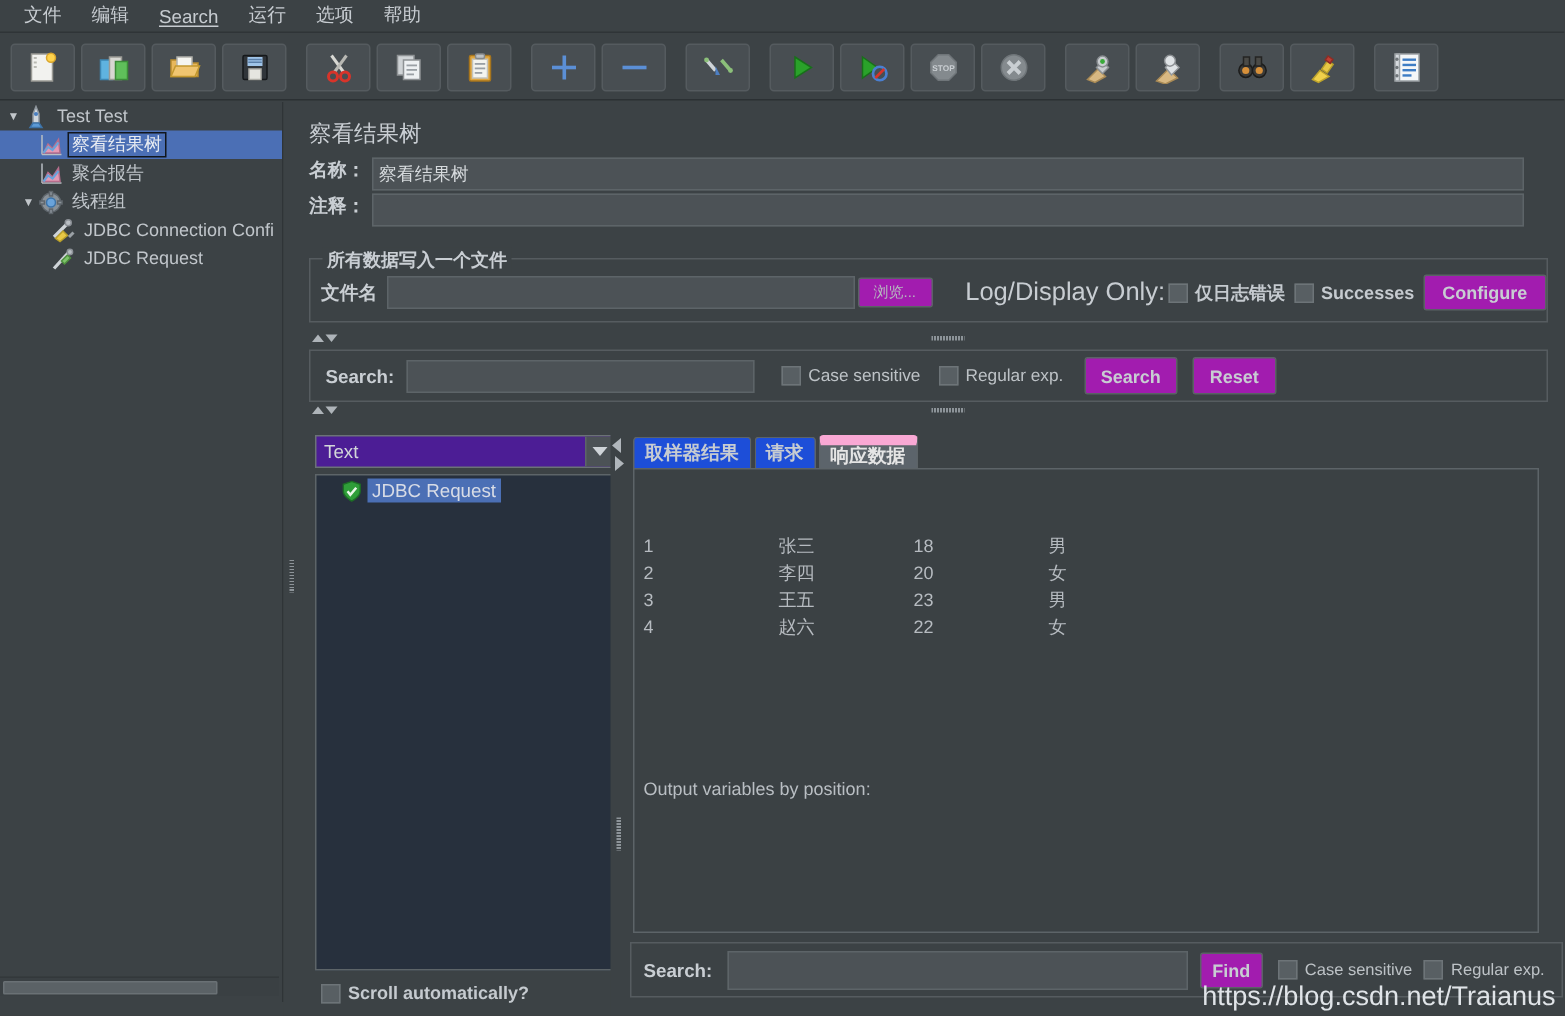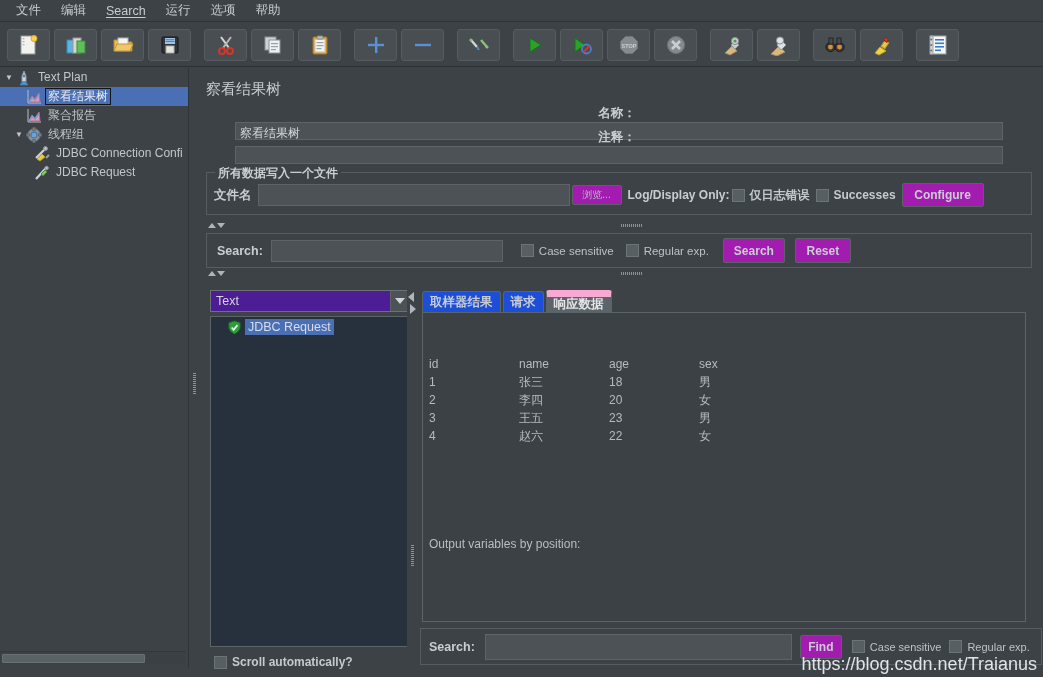--- a/index.html
+++ b/index.html
@@ -107,23 +107,22 @@
     background: #3c4245;
     padding: 0;
   }
   .panel-title {
     position: absolute; left: 6px; top: 12px;
     font-size: 15px; color: #c9ced3; white-space: nowrap;
   }
 
   
   .field-row {
-    position: absolute; left: 6px; display: flex; align-items: center;
+    position: absolute; left: 6px; display: flex; 
     height: 35px;
-    flex-direction: column;
   }
   .field-label {
     font-size: 12.5px; color: #c9ced3; font-weight: bold;
     white-space: nowrap; margin-right: 4px;
   }
   .jtext {
     background: #4c5256; border: 1px solid #5d6468;
     height: 22px; color: #d6dadd; font-size: 12px;
     padding: 0 4px; line-height: 20px;
     overflow: hidden; white-space: nowrap;
@@ -487,21 +486,21 @@
 
   <div class="tree-panel">
 
     <div class="tree-row">
       <span class="twisty">▼</span>
       <svg class="tree-ico" viewBox="0 0 16 16">
         <path d="M8 1 L10 6 L10 12 L6 12 L6 6 Z" fill="#cfd6dc" stroke="#8f979e"></path>
         <path d="M6 12 L4 15 L12 15 L10 12 Z" fill="#5b9ad6" stroke="#3d73a8"></path>
         <circle cx="8" cy="6" r="1.4" fill="#4a7fc0"></circle>
       </svg>
-      <span class="tree-label">Text Plan</span>
+      <span class="tree-label">Test Test</span>
     </div>
 
     <div class="tree-row selected">
       <span class="indent" style="width:14px"></span>
       <span class="indent" style="width:10px"></span>
       <svg class="tree-ico" viewBox="0 0 16 16">
         <line x1="2" y1="1" x2="2" y2="14" stroke="#b9bec3" stroke-width="1"></line>
         <line x1="2" y1="14" x2="15" y2="14" stroke="#b9bec3" stroke-width="1"></line>
         <path d="M3 13 L6 7 L9 10 L13 4 L14 13 Z" fill="#e39ab5" stroke="#b56d8c"></path>
         <path d="M3 13 L6 9 L9 11 L13 6" fill="none" stroke="#6aa3da" stroke-width="1.4"></path>
@@ -584,21 +583,21 @@
       <span class="field-label">注释：</span>
       <div class="jtext" style="width:768px;"></div>
     </div>
 
     <div class="groupbox" style="left:6px; top:104px; width:826px; height:43px;">
       <div class="gb-title">所有数据写入一个文件</div>
       <div style="position:absolute; left:7px; top:10px; display:flex; align-items:center; gap:2px;">
         <span class="field-label">文件名</span>
         <div class="jtext" style="width:312px;"></div>
         <div class="jbutton small" style="width:50px; height:20px;">浏览...</div>
-        <span class="cbl" style="font-size:12px; font-weight:bold; color:#c8cdd2; margin-left:4px;">Log/Display Only:</span>
+        <span class="cbl" style="font-size:17px; font-weight:normal; color:#c8cdd2; margin-left:20px;">Log/Display Only:</span>
         <div class="cbrow">
           <span class="jcheck"></span>
           <span class="cbl">仅日志错误</span>
         </div>
         <div class="cbrow" style="margin-left:4px;">
           <span class="jcheck"></span>
           <span class="cbl">Successes</span>
         </div>
         <div class="jbutton" style="width:82px; height:24px; margin-left:4px;">Configure</div>
       </div>
@@ -664,26 +663,21 @@
 
     <div class="tabstrip" style="left:222px; top:222px;">
       <div class="tab">取样器结果</div>
       <div class="tab">请求</div>
       <div class="tab active">响应数据</div>
     </div>
 
     <div class="tabbody" style="left:222px; top:244px; width:604px; height:310px;">
       <div class="respdata">
         <table class="tbl">
-          <tbody><tr>
-            <td class="c1">id</td>
-            <td class="c2">name</td>
-            <td class="c3">age</td>
-            <td>sex</td>
-          </tr>
+          <tbody>
           <tr>
             <td class="c1">1</td>
             <td class="c2">张三</td>
             <td class="c3">18</td>
             <td>男</td>
           </tr>
           <tr>
             <td class="c1">2</td>
             <td class="c2">李四</td>
             <td class="c3">20</td>

